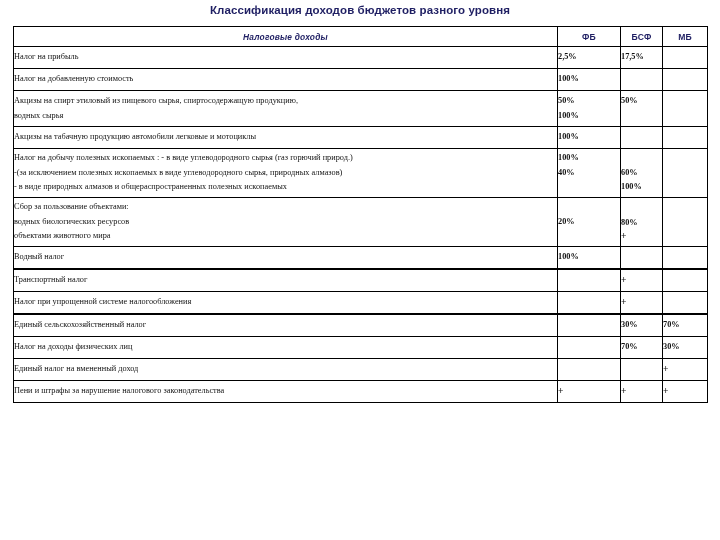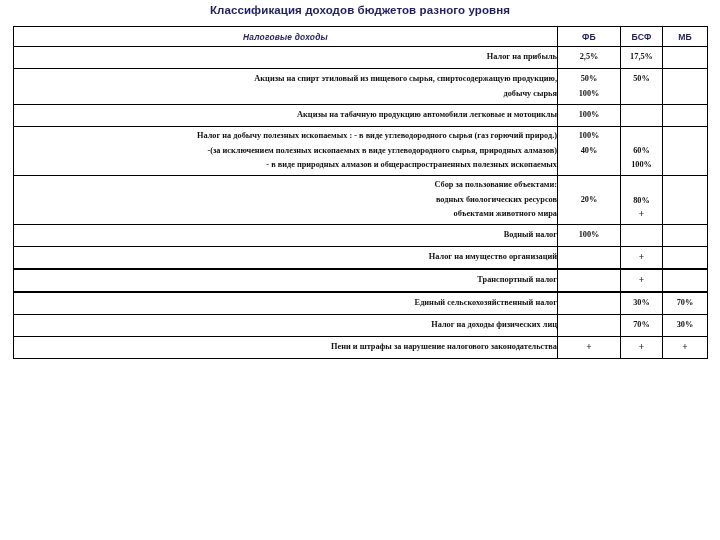--- a/index.html
+++ b/index.html
@@ -69,30 +69,29 @@
     font-weight: bold;
     color: #1f1f63;
     text-align: center;
     height: 19px;
     font-size: 8.6px;
     letter-spacing: 0.2px;
   }
   tr.head th.name-h { font-size: 8.4px; font-style: italic; }
 
   td.name {
-    text-align: right;
+    text-align: left;
     padding-left: 9px;
     padding-right: 6px;
-    font-weight: bold;
+    font-weight: normal;
     font-size: 8.4px;
     line-height: 14.5px;
     color: #0d0d0d;
   }
   td.val {
-    text-align: center;
     font-weight: bold;
     font-size: 8.4px;
     line-height: 14.5px;
     color: #0d0d0d;
   }
   td.val .ln { display: block; }
   td.val .blank { display: block; visibility: hidden; }
   td.name .ln { display: block; }
 
   tr.r1 td { height: 21px; }
@@ -135,24 +134,38 @@
             <td class="val">
               <span class="ln">2,5%</span>
             </td>
             <td class="val">
               <span class="ln">17,5%</span>
             </td>
             <td class="val">
               <span class="ln blank">&nbsp;</span>
             </td>
           </tr>
+          <tr class="r1">
+            <td class="name">
+              <span class="ln">Налог на добавленную стоимость</span>
+            </td>
+            <td class="val">
+              <span class="ln">100%</span>
+            </td>
+            <td class="val">
+              <span class="ln blank">&nbsp;</span>
+            </td>
+            <td class="val">
+              <span class="ln blank">&nbsp;</span>
+            </td>
+          </tr>
           <tr class="r2">
             <td class="name">
               <span class="ln">Акцизы на спирт этиловый из пищевого сырья,  спиртосодержащую продукцию,</span>
-              <span class="ln">добычу сырья</span>
+              <span class="ln">водных сырья</span>
             </td>
             <td class="val">
               <span class="ln">50%</span>
               <span class="ln">100%</span>
             </td>
             <td class="val">
               <span class="ln">50%</span>
               <span class="ln blank">&nbsp;</span>
             </td>
             <td class="val">
@@ -225,48 +238,48 @@
             <td class="val">
               <span class="ln">100%</span>
             </td>
             <td class="val">
               <span class="ln blank">&nbsp;</span>
             </td>
             <td class="val">
               <span class="ln blank">&nbsp;</span>
             </td>
           </tr>
-          <tr class="r1">
-            <td class="name">
-              <span class="ln">Налог на имущество организаций</span>
-            </td>
-            <td class="val">
-              <span class="ln blank">&nbsp;</span>
-            </td>
-            <td class="val">
-              <span class="ln plus">+</span>
-            </td>
-            <td class="val">
-              <span class="ln blank">&nbsp;</span>
-            </td>
-          </tr>
           <tr class="r1 thick-top">
             <td class="name">
               <span class="ln">Транспортный налог</span>
             </td>
             <td class="val">
               <span class="ln blank">&nbsp;</span>
             </td>
             <td class="val">
               <span class="ln plus">+</span>
             </td>
             <td class="val">
               <span class="ln blank">&nbsp;</span>
             </td>
           </tr>
+          <tr class="r1">
+            <td class="name">
+              <span class="ln">Налог при упрощенной системе налогообложения</span>
+            </td>
+            <td class="val">
+              <span class="ln blank">&nbsp;</span>
+            </td>
+            <td class="val">
+              <span class="ln plus">+</span>
+            </td>
+            <td class="val">
+              <span class="ln blank">&nbsp;</span>
+            </td>
+          </tr>
           <tr class="r1 thick-top">
             <td class="name">
               <span class="ln">Единый сельскохозяйственный налог</span>
             </td>
             <td class="val">
               <span class="ln blank">&nbsp;</span>
             </td>
             <td class="val">
               <span class="ln">30%</span>
             </td>
@@ -279,20 +292,34 @@
               <span class="ln">Налог на доходы физических лиц</span>
             </td>
             <td class="val">
               <span class="ln blank">&nbsp;</span>
             </td>
             <td class="val">
               <span class="ln">70%</span>
             </td>
             <td class="val">
               <span class="ln">30%</span>
+            </td>
+          </tr>
+          <tr class="r1">
+            <td class="name">
+              <span class="ln">Единый налог на вмененный доход</span>
+            </td>
+            <td class="val">
+              <span class="ln blank">&nbsp;</span>
+            </td>
+            <td class="val">
+              <span class="ln blank">&nbsp;</span>
+            </td>
+            <td class="val">
+              <span class="ln plus">+</span>
             </td>
           </tr>
           <tr class="r1">
             <td class="name">
               <span class="ln">Пени и штрафы за нарушение налогового законодательства</span>
             </td>
             <td class="val">
               <span class="ln plus">+</span>
             </td>
             <td class="val">

